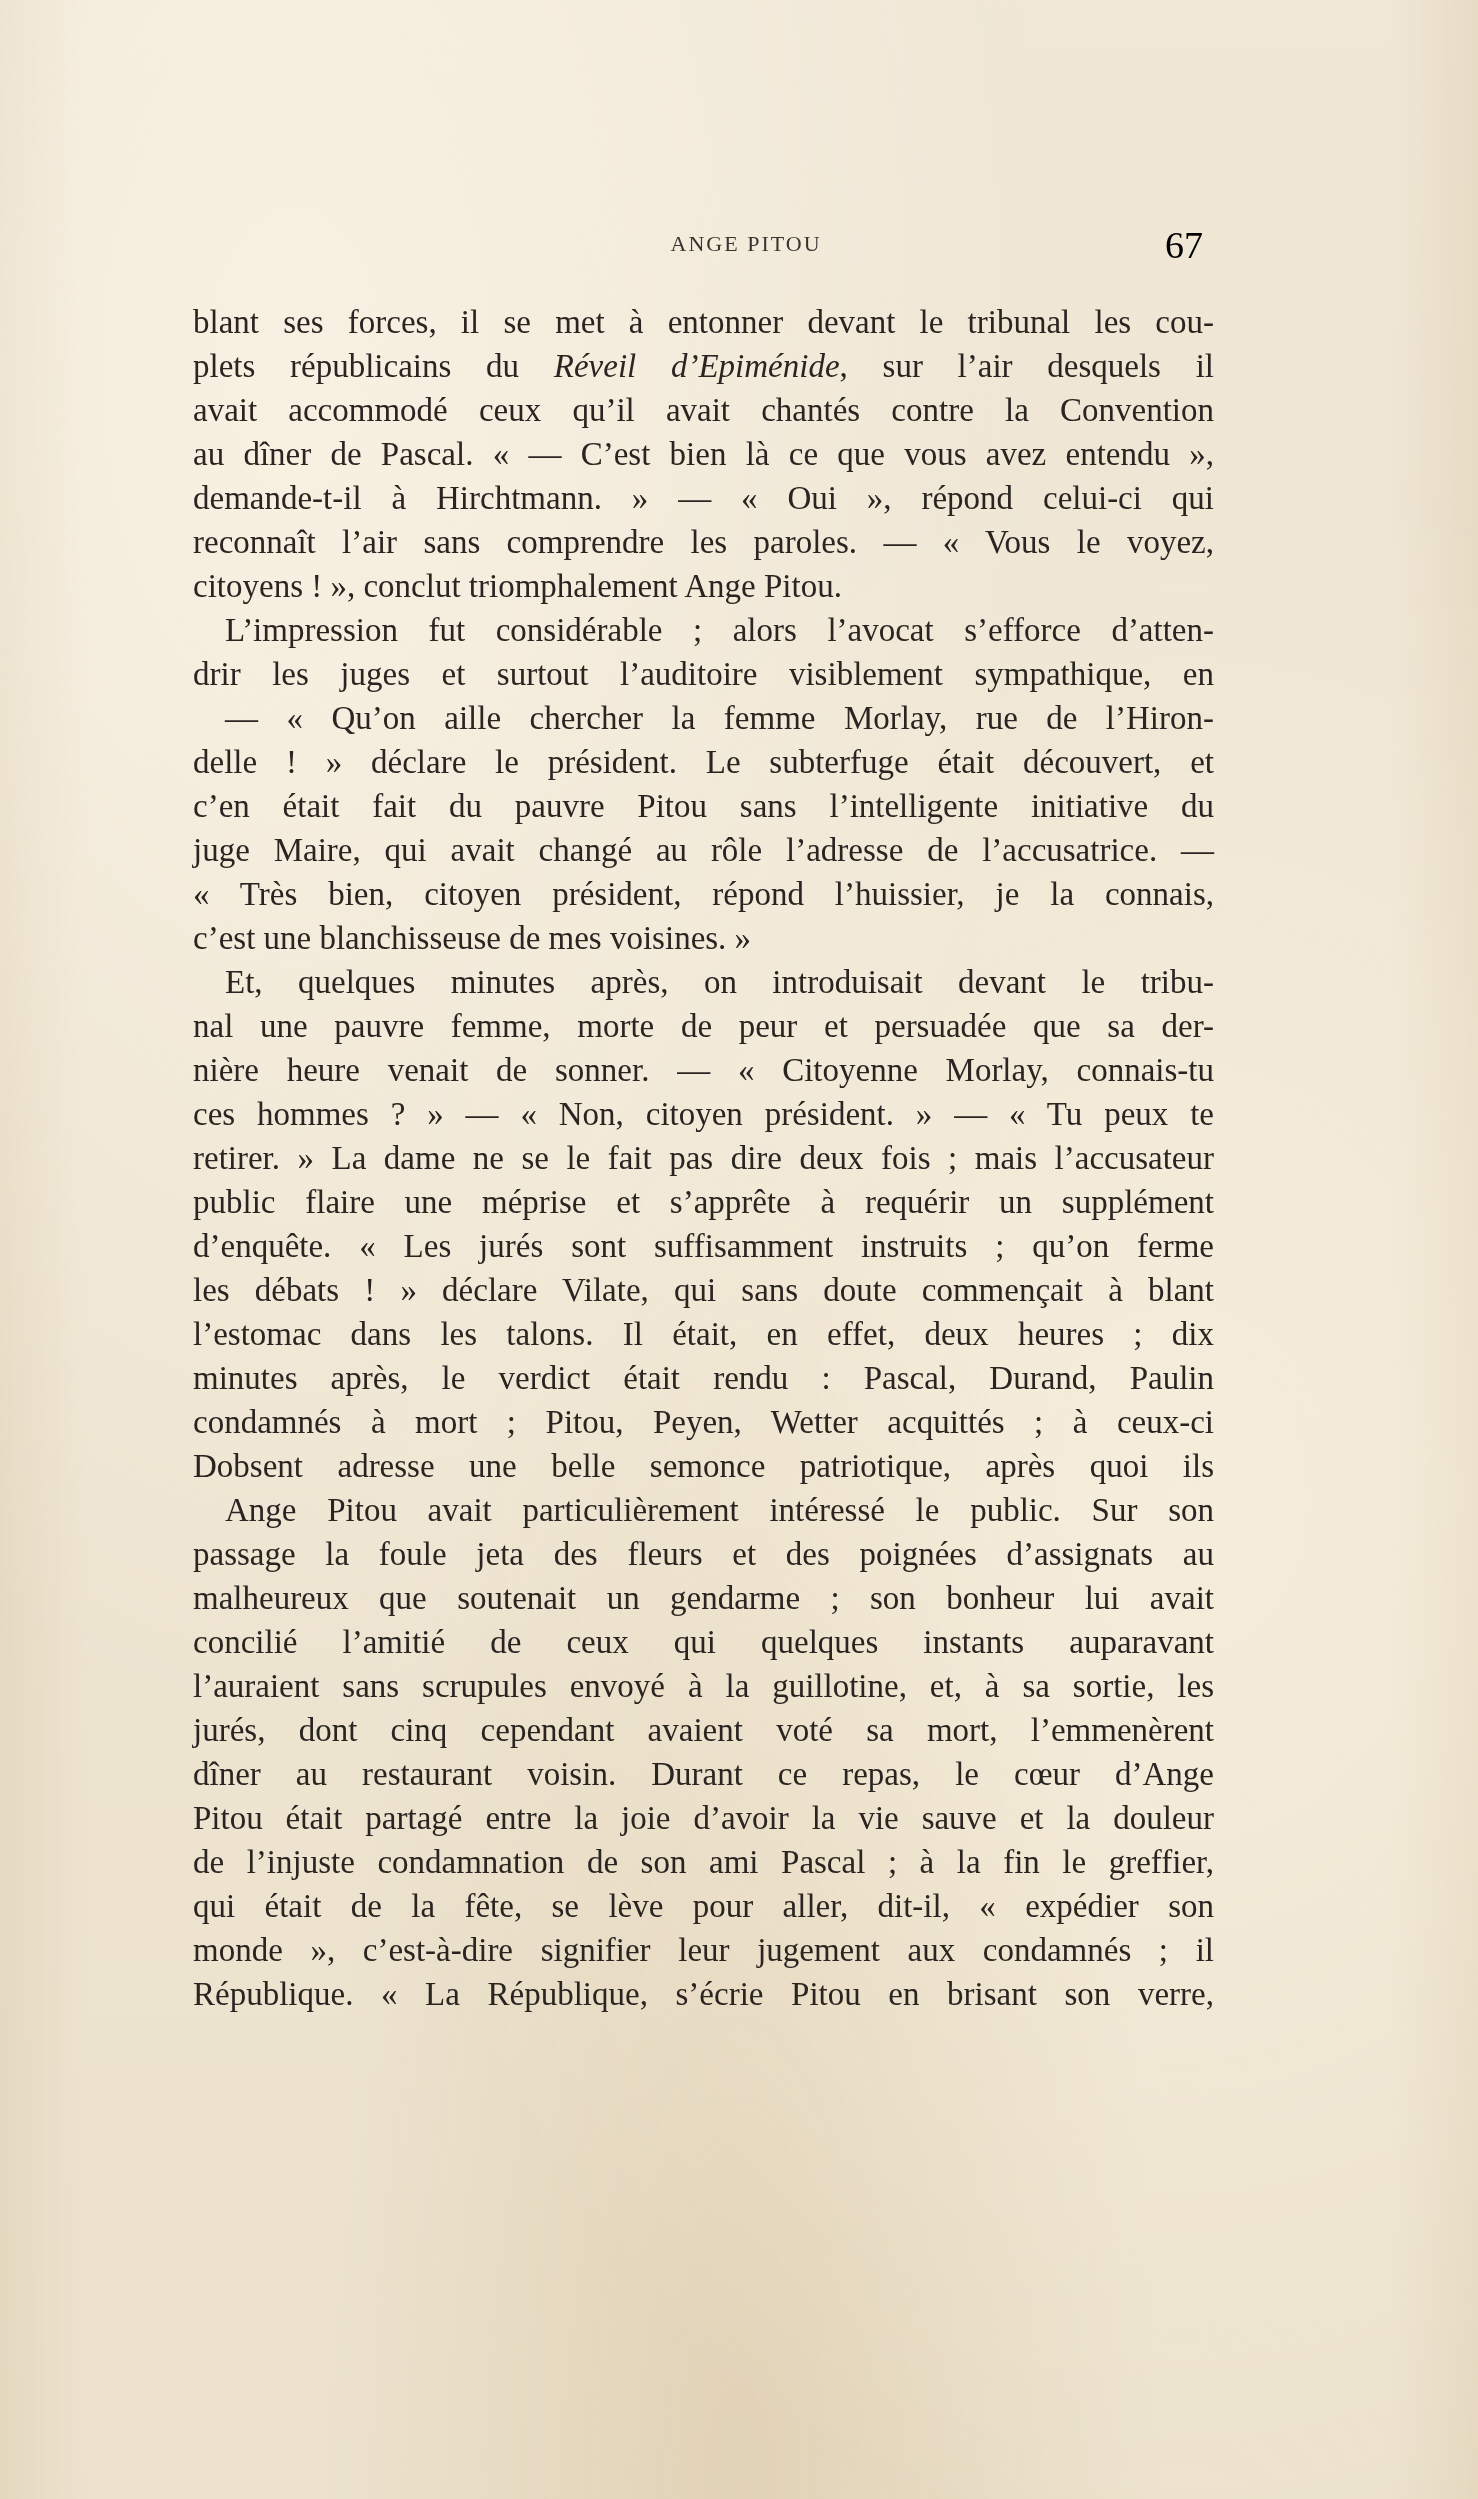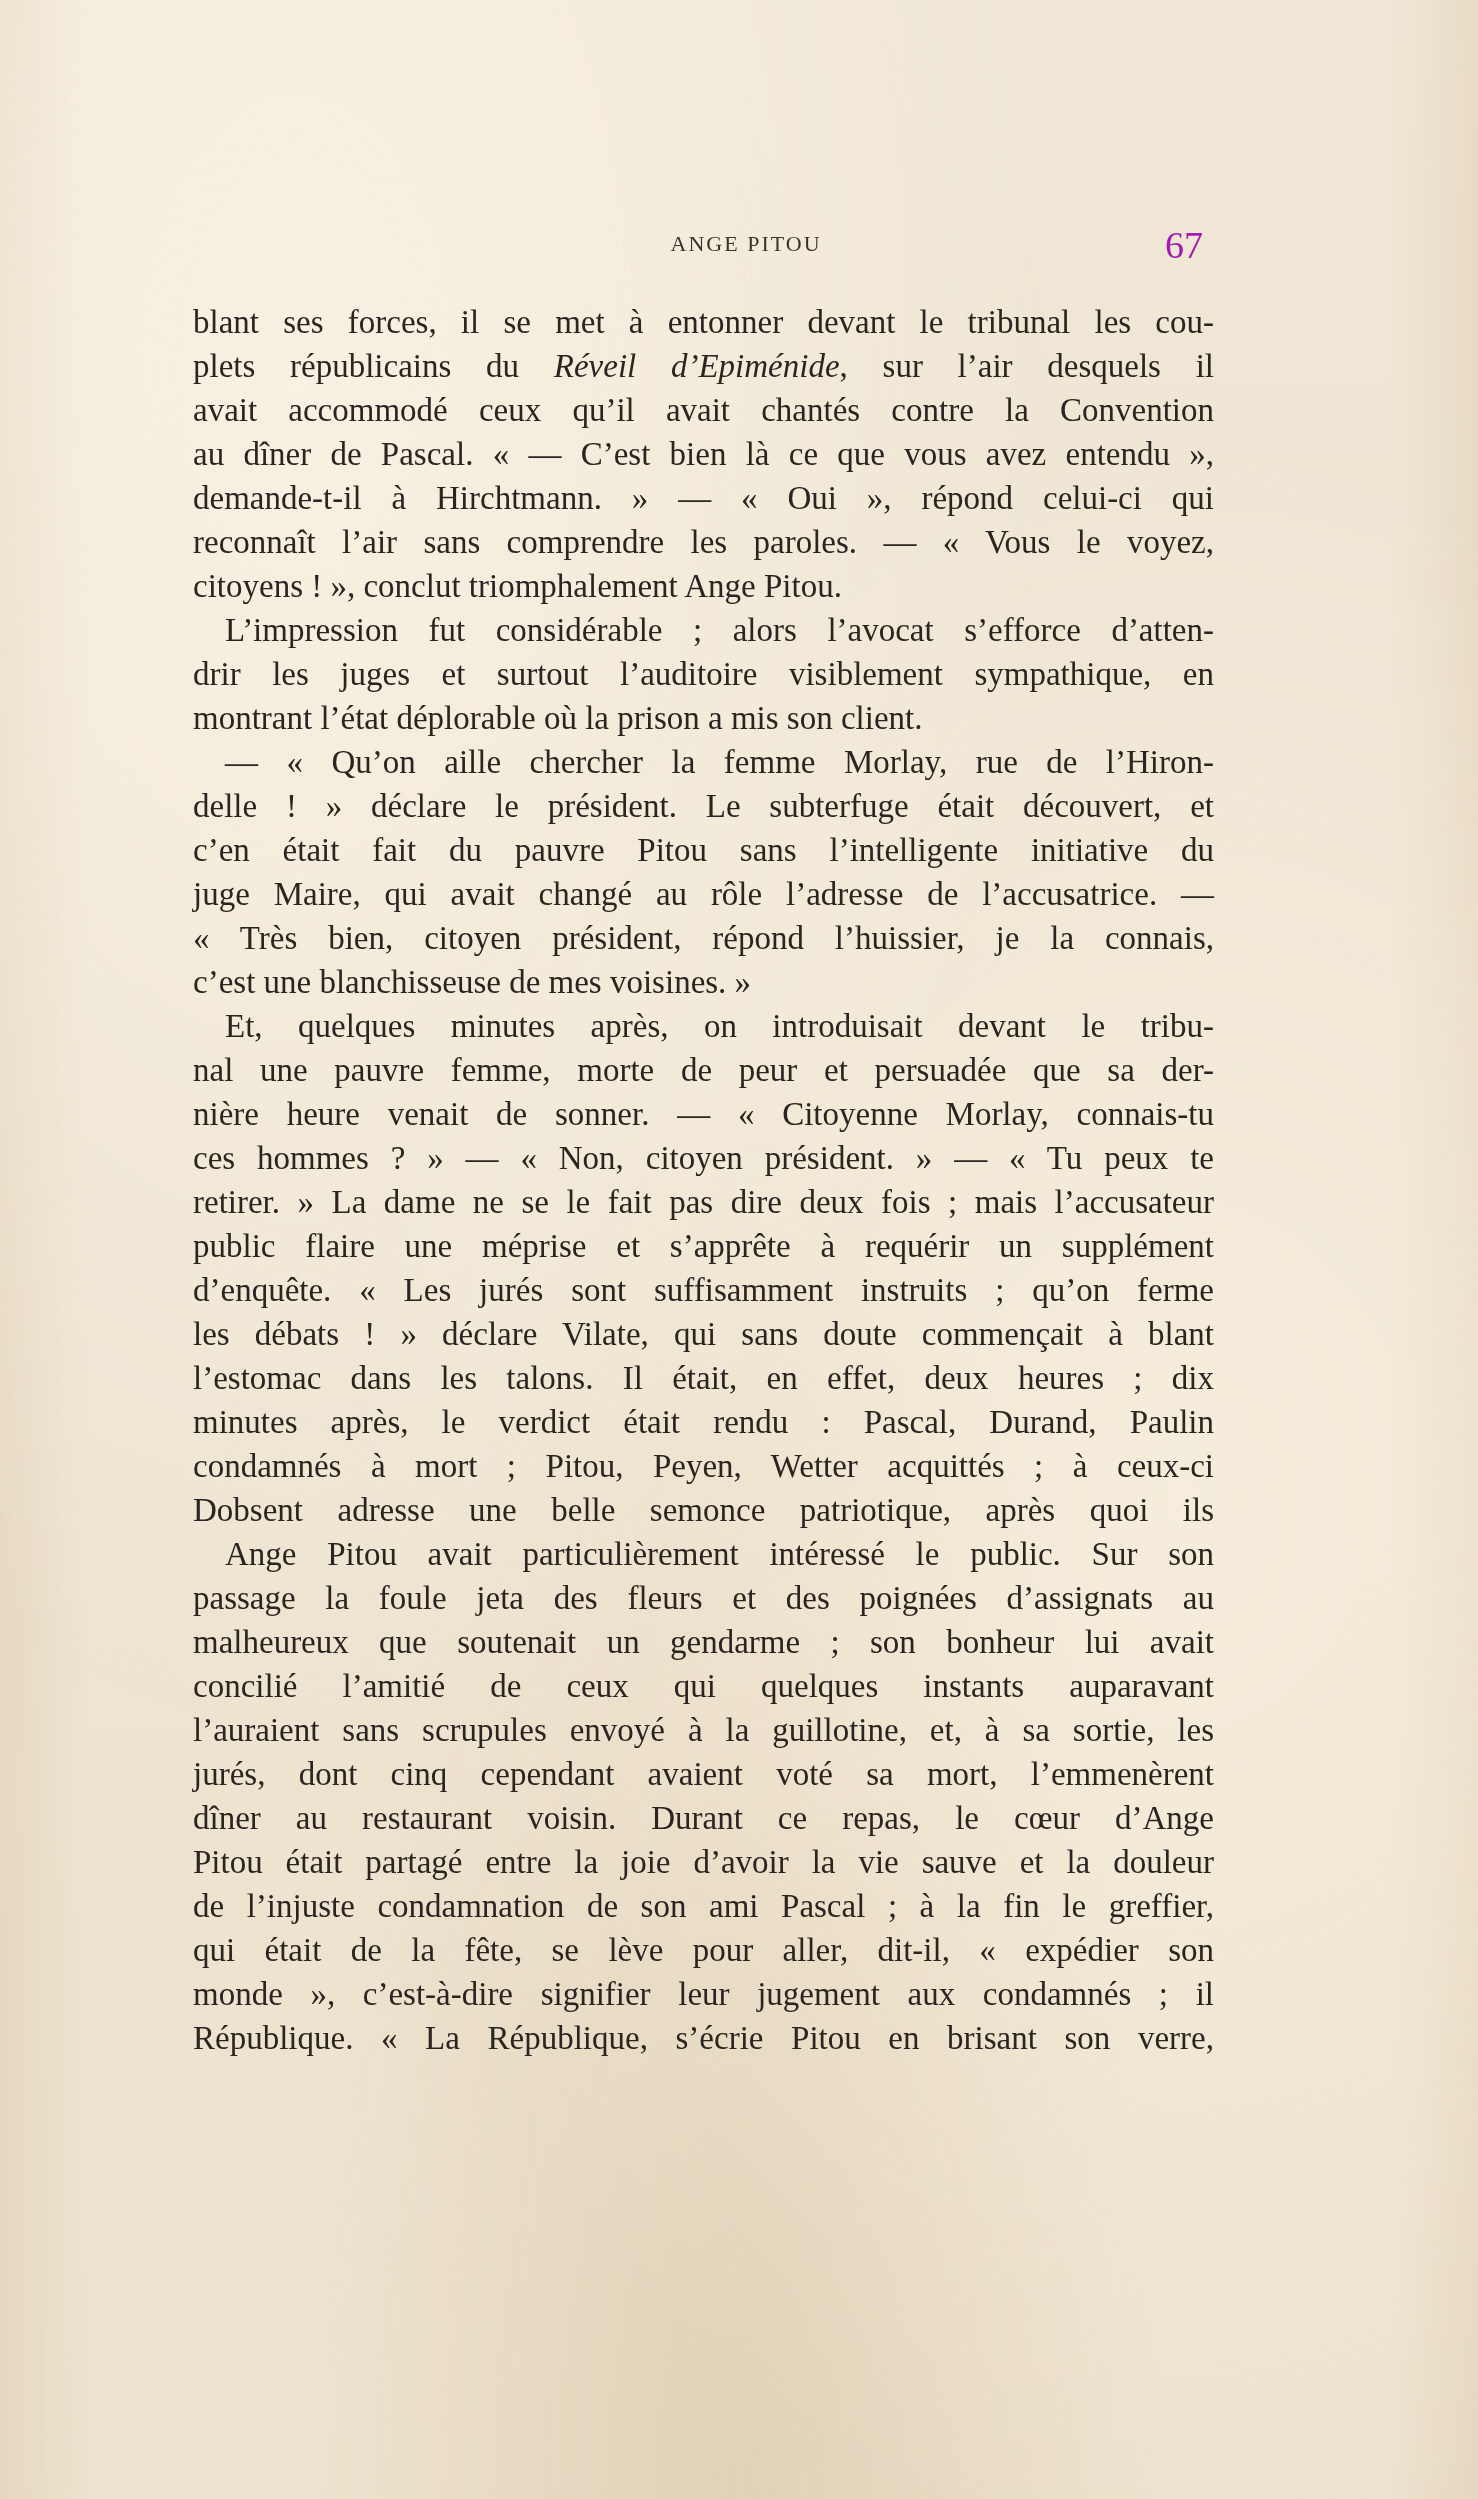--- a/index.html
+++ b/index.html
@@ -34,21 +34,21 @@
     font-size: 22px;
     letter-spacing: 2px;
     color: #3a3330;
     padding-left: 13.2px;
   }
   .page-number {
     position: absolute;
     left: 1165px;
     top: -1.3px;
     font-size: 38px;
-    color: #a21caf;
+    color: #000000;
   }
   .text-block {
     position: absolute;
     left: 159px;
     top: 300px;
     width: 1055px;
   }
   .line {
     height: 44px;
     line-height: 44px;
@@ -75,21 +75,20 @@
   <div class="text-block" id="text-block">
       <div class="line">blant ses forces, il se met à entonner devant le tribunal les cou-</div>
       <div class="line"><span>plets républicains du </span><em>Réveil d’Epiménide</em><span>, sur l’air desquels il</span></div>
       <div class="line">avait accommodé ceux qu’il avait chantés contre la Convention</div>
       <div class="line">au dîner de Pascal. « — C’est bien là ce que vous avez entendu »,</div>
       <div class="line">demande-t-il à Hirchtmann. » — « Oui », répond celui-ci qui</div>
       <div class="line">reconnaît l’air sans comprendre les paroles. — « Vous le voyez,</div>
       <div class="line last">citoyens ! », conclut triomphalement Ange Pitou.</div>
       <div class="line indent">L’impression fut considérable ; alors l’avocat s’efforce d’atten-</div>
       <div class="line">drir les juges et surtout l’auditoire visiblement sympathique, en</div>
-      <div class="line last">montrant l’état déplorable où la prison a mis son client.</div>
       <div class="line indent">— « Qu’on aille chercher la femme Morlay, rue de l’Hiron-</div>
       <div class="line">delle ! » déclare le président. Le subterfuge était découvert, et</div>
       <div class="line">c’en était fait du pauvre Pitou sans l’intelligente initiative du</div>
       <div class="line">juge Maire, qui avait changé au rôle l’adresse de l’accusatrice. —</div>
       <div class="line">« Très bien, citoyen président, répond l’huissier, je la connais,</div>
       <div class="line last">c’est une blanchisseuse de mes voisines. »</div>
       <div class="line indent">Et, quelques minutes après, on introduisait devant le tribu-</div>
       <div class="line">nal une pauvre femme, morte de peur et persuadée que sa der-</div>
       <div class="line">nière heure venait de sonner. — « Citoyenne Morlay, connais-tu</div>
       <div class="line">ces hommes ? » — « Non, citoyen président. » — « Tu peux te</div>

